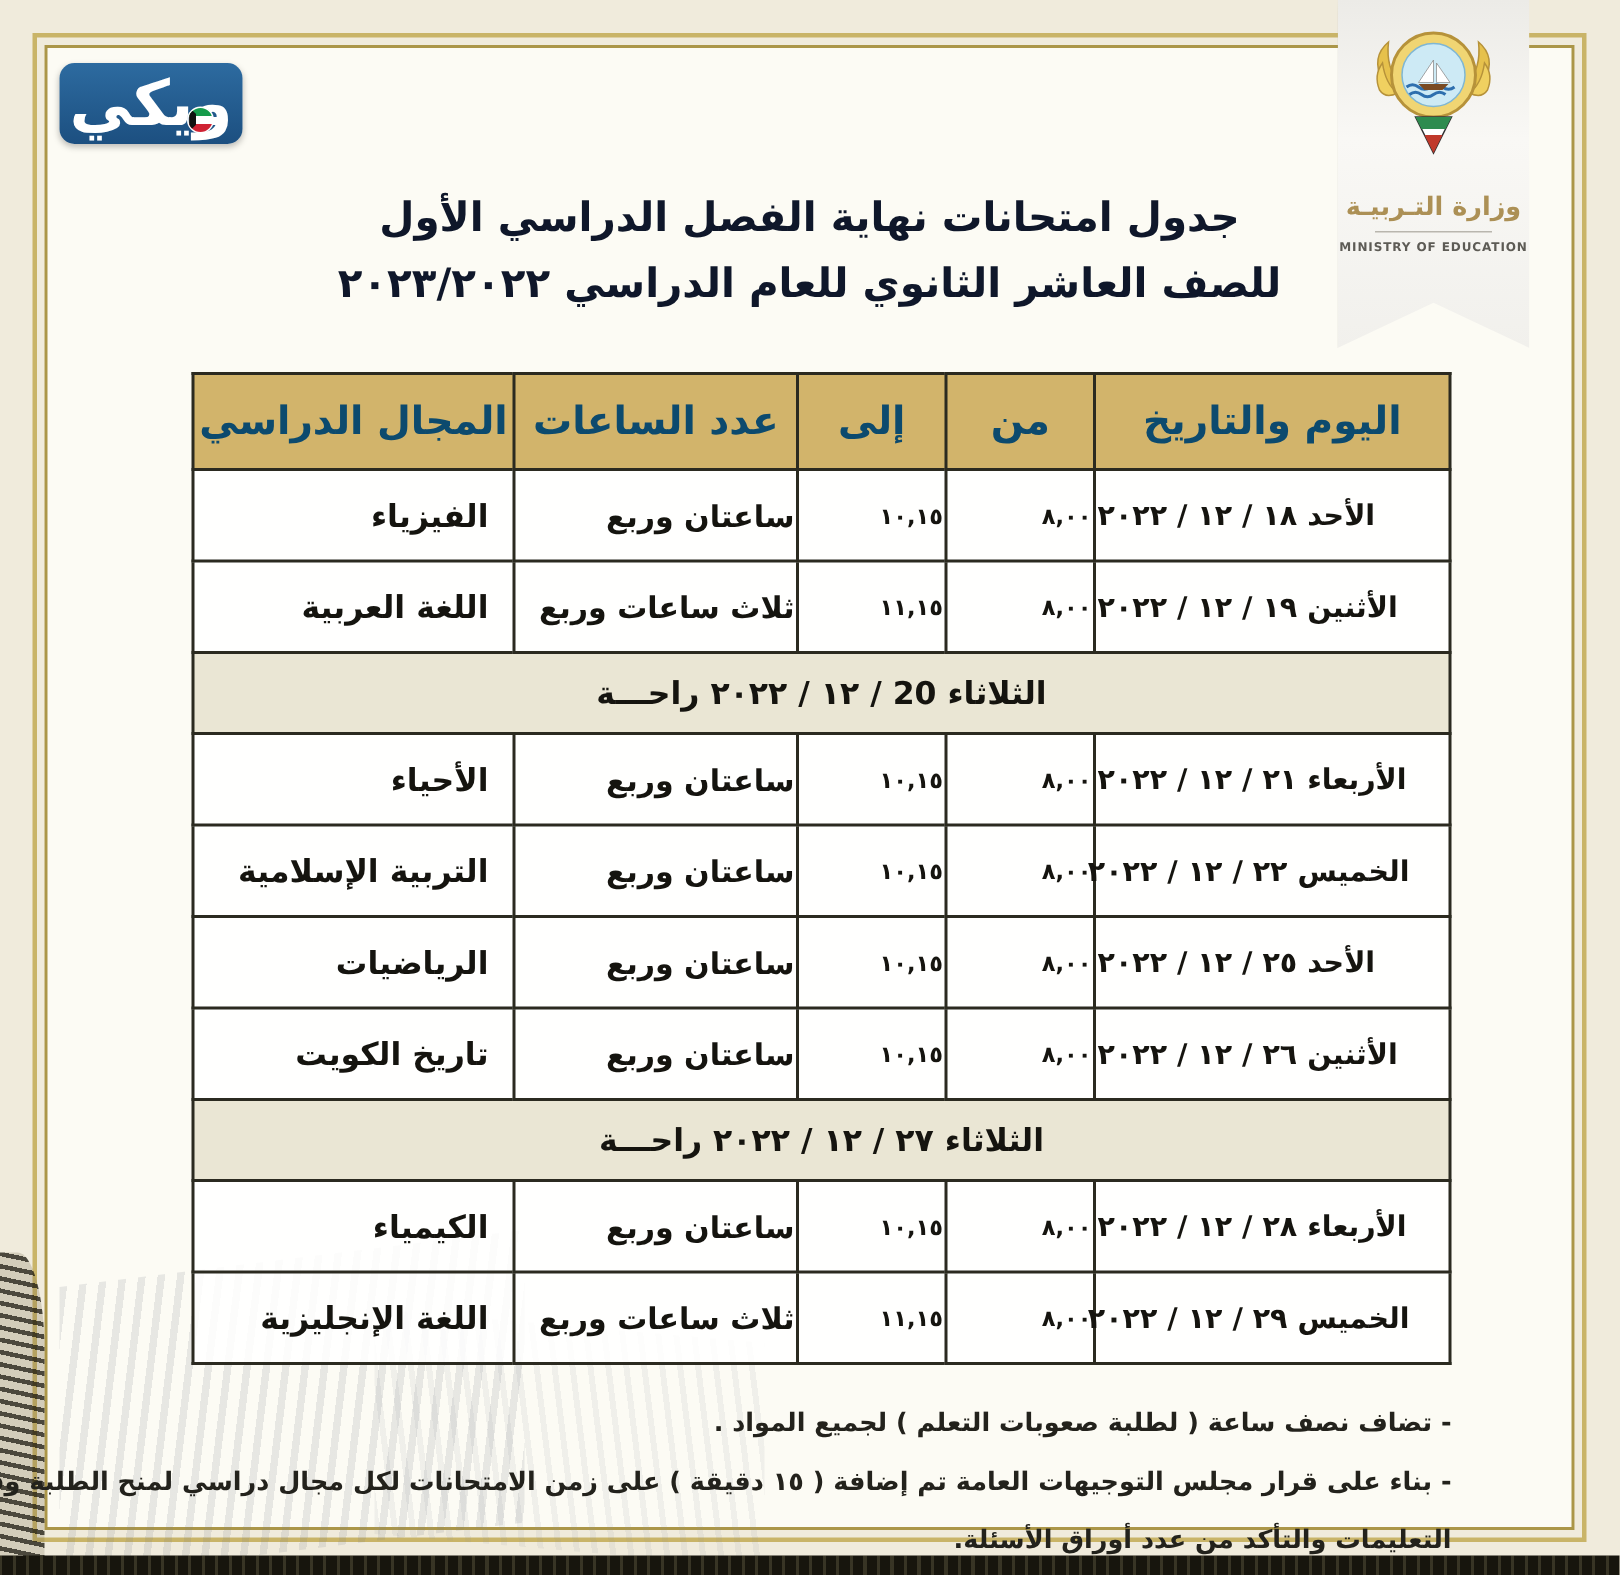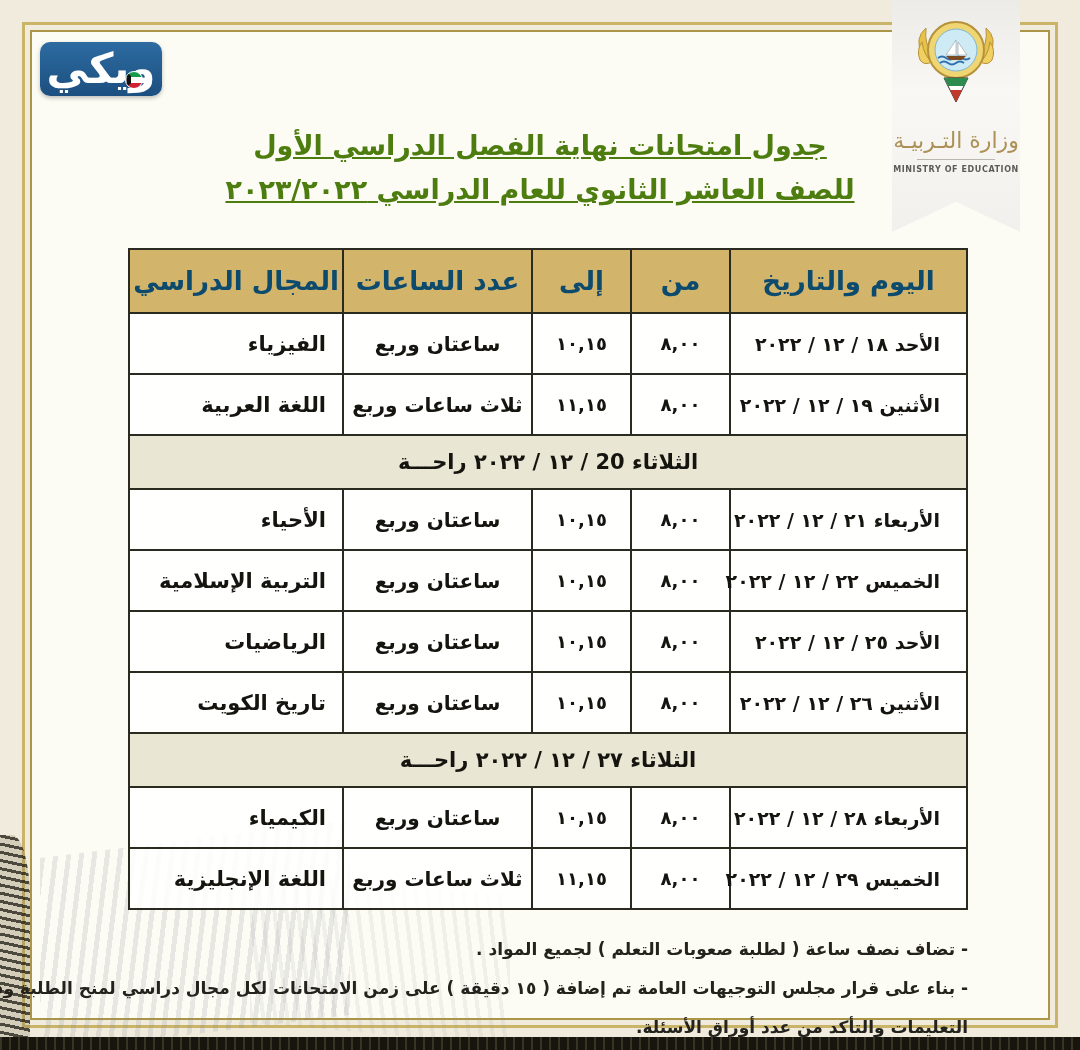--- a/index.html
+++ b/index.html
@@ -36,40 +36,40 @@
     background:linear-gradient(180deg,#159b4b 0 34%,#ffffff 34% 67%,#cf2233 67% 100%);}
   .wiki-flag:after{content:"";position:absolute;left:0;top:0;width:5px;height:100%;
     background:#111;clip-path:polygon(0 0,100% 30%,100% 70%,0 100%);}
   
   .ribbon{position:absolute;left:892px;top:0;width:128px;height:232px;z-index:6;
     background:linear-gradient(180deg,#ecebe7,#f9f8f5 40%,#f1f0ec);
     clip-path:polygon(0 0,100% 0,100% 100%,50% 87%,0 100%);
     box-shadow:0 3px 8px rgba(0,0,0,.28);
     display:flex;flex-direction:column;align-items:center;}
   .ribbon .emblem{margin-top:16px;}
-  .ribbon .ar-name{margin-top:4px;font-size:22px;font-weight:normal;color:#ac9055;direction:rtl;}
+  .ribbon .ar-name{margin-top:4px;font-size:17px;font-weight:bold;color:#ac9055;direction:rtl;}
   .ribbon .divider{width:78px;height:1px;background:#b9b6ae;margin:6px 0 5px;}
   .ribbon .en-name{font-size:8px;color:#5d5b55;letter-spacing:.6px;font-weight:bold;}
   
   .title-block{position:absolute;top:124px;left:0;right:0;z-index:4;
-    text-align:center;direction:rtl;color:#4d7c0f;font-weight:bold;
-    font-size:27px;line-height:44px;text-decoration:underline;}
+    text-align:center;direction:rtl;color:#0f172a;font-weight:bold;
+    font-size:27px;line-height:44px;}
   
   table.schedule{position:absolute;top:248px;right:112px;z-index:4;width:818px;
     border-collapse:collapse;direction:rtl;table-layout:fixed;}
   .schedule th,.schedule td{border:2.5px solid #2b2a20;text-align:center;font-weight:bold;}
   .schedule th{background:#d2b46b;color:#0c4a6e;font-size:26px;height:60px;}
-  .schedule td{height:57px;color:#15140f;background:rgba(255,255,255,.85);}
+  .schedule td{height:57px;color:#15140f;background:rgba(255,255,255,.85);text-align:right;}
   .schedule .c0{width:233px;}
   .schedule .c1{width:95px;}
   .schedule .c2{width:95px;}
   .schedule .c3{width:185px;margin-left:20px;}
   .schedule .c4{width:210px;}
-  .schedule td.c0{text-align:right;padding-right:26px;font-size:19px;white-space:nowrap;}
-  .schedule td.c1,.schedule td.c2{font-size:18px;}
+  .schedule td.c0{text-align:left;padding-right:26px;font-size:19px;white-space:nowrap;}
+  .schedule td.c1,.schedule td.c2{font-size:15px;}
   .schedule td.c3{font-size:20px;}
   .schedule td.c4{text-align:right;padding-right:16px;font-size:21px;}
   .schedule tr.break td{background:#eae6d4;font-size:21px;height:52px;text-align:center;padding:0;}
   
   .notes{position:absolute;top:930px;right:112px;left:38px;z-index:4;
     direction:rtl;text-align:right;font-weight:bold;color:#23221c;
     font-size:17px;line-height:39px;}
   .notes .note-line{white-space:nowrap;}
 </style>
 </head>

